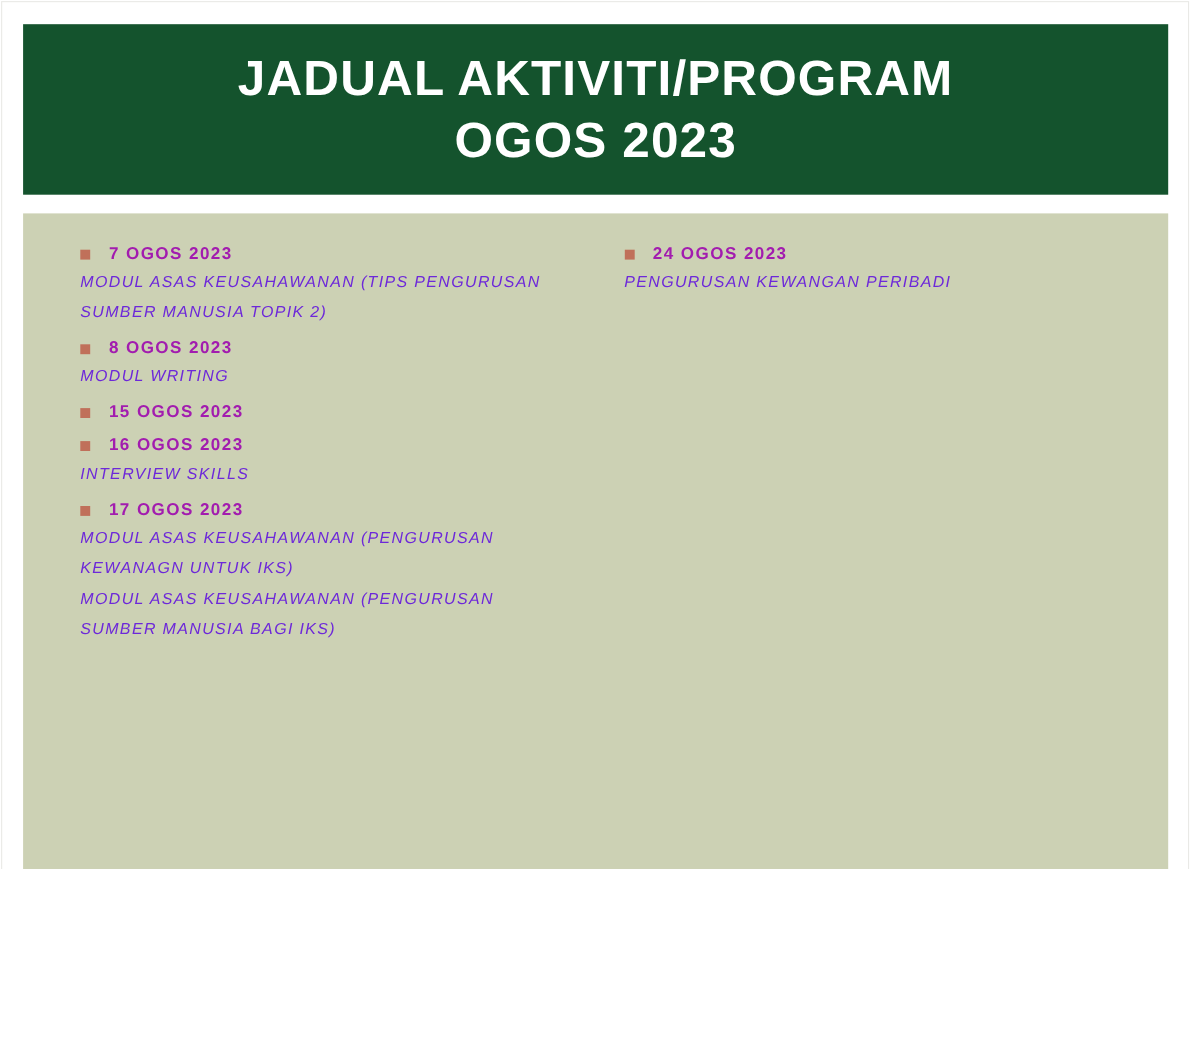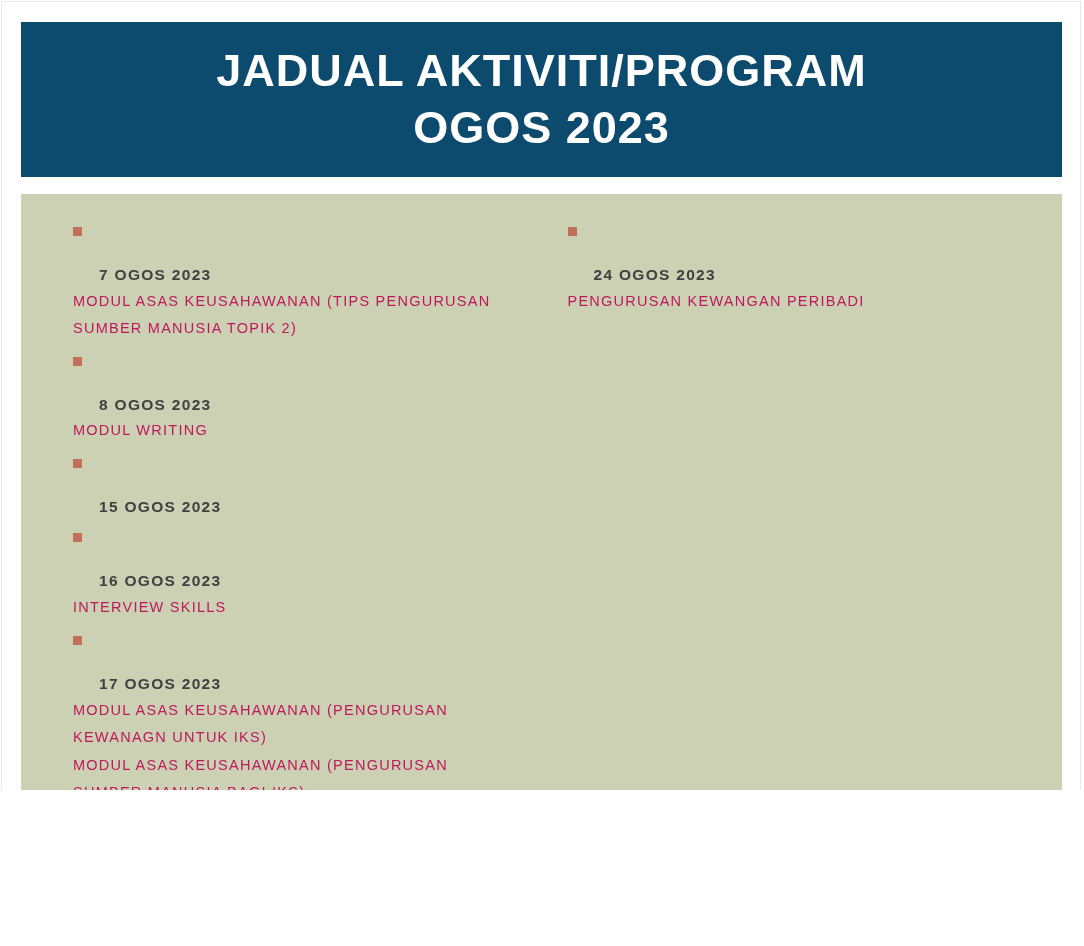--- a/index.html
+++ b/index.html
@@ -33,21 +33,21 @@
     border: 1px solid #e9e9e6;
     box-sizing: border-box;
   }
 
   .title-band {
     position: absolute;
     left: 21px;
     top: 22px;
     width: 1041px;
     height: 155px;
-    background: #0c4a6e;
+    background: #14532d;
     display: flex;
     align-items: center;
     justify-content: center;
   }
 
   .title-text {
     color: #ffffff;
     font-size: 45px;
     font-weight: bold;
     letter-spacing: 1px;
@@ -87,35 +87,35 @@
   }
   .bullet {
     width: 9px;
     height: 9px;
     background: #c0705a;
     margin-top: 6px;
     margin-right: 17px;
     flex: 0 0 auto;
   }
   .date-text {
-    color: #404040;
+    color: #a21caf;
     font-size: 15.5px;
     font-weight: bold;
     letter-spacing: 1.3px;
     line-height: 1.35;
-    margin-top: 44px;
   }
 
   .desc-text {
-    color: #be185d;
+    color: #6d28d9;
     font-size: 14.5px;
     letter-spacing: 1.25px;
     line-height: 1.85;
     margin: 2px 0 0 0;
     max-width: 440px;
+    font-style: italic;
   }
   .col-right .desc-text { max-width: 400px; }
 
   .bottom-blank {
     position: absolute;
     left: 0;
     top: 790px;
     width: 1084px;
     height: 156px;
     background: #ffffff;

